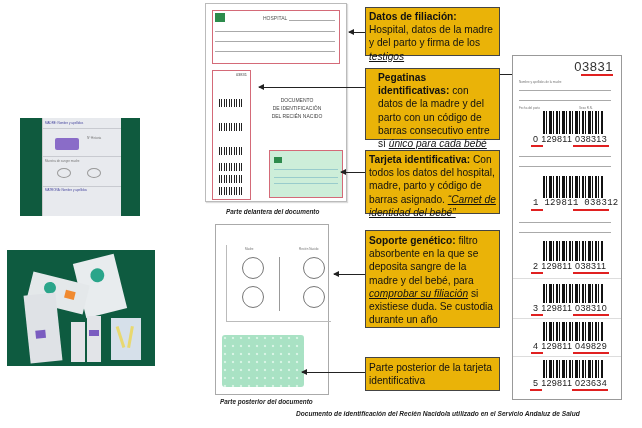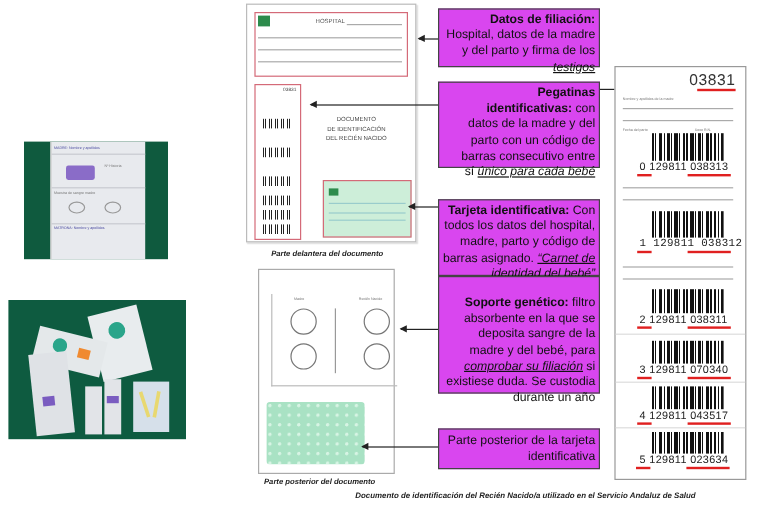--- a/index.html
+++ b/index.html
@@ -23,21 +23,21 @@
   .doc-title{position:absolute;font-size:5px;color:#444;text-align:center;line-height:8px;}
   .minibar{position:absolute;height:8px;background:repeating-linear-gradient(90deg,#222 0 1px,#fff 1px 2px,#222 2px 3px,#fff 3px 5px);}
   .greencard{position:absolute;background:#cdeed9;border:1px solid #d46a78;}
   .logo{position:absolute;background:#2d8b4c;}
   .caption-it{position:absolute;font-size:6.4px;font-style:italic;font-weight:bold;color:#222;white-space:nowrap;}
   
   .doc-back{position:absolute;left:215px;top:224px;width:112px;height:169px;background:#fff;border:1px solid #aaa;}
   .ring{position:absolute;width:20px;height:20px;border:1px solid #777;border-radius:50%;}
   .pattern{position:absolute;background:#a9e2c4;border-radius:3px;background-image:radial-gradient(circle at 3px 3px,#d7f4e4 1.2px,transparent 1.6px);background-size:8px 8px;}
   
-  .callout{position:absolute;border:1px solid #444;background:#d946ef;color:#111;font-size:10.2px;line-height:13.2px;text-align:right;box-sizing:border-box;padding:2px 3px;}
+  .callout{position:absolute;border:1px solid #444;background:#eab308;color:#111;font-size:10.2px;line-height:13.2px;text-align:left;box-sizing:border-box;padding:2px 3px;}
   .callout b{font-weight:bold;}
   .callout i.u{font-style:italic;text-decoration:underline;}
   .arrow{position:absolute;height:1px;background:#222;}
   .arrow:before{content:"";position:absolute;left:-1px;top:-3px;border-right:6px solid #222;border-top:3.5px solid transparent;border-bottom:3.5px solid transparent;}
   .arrow.right:before{left:auto;right:-1px;border-right:none;border-left:6px solid #222;}
   
   .strip{position:absolute;left:512px;top:55px;width:108px;height:343px;background:#fff;border:1px solid #999;}
   .strip-num{position:absolute;right:8px;top:3px;font-size:13px;color:#333;letter-spacing:0.5px;}
   .ul{position:absolute;height:2px;background:#e02020;}
   .bar{position:absolute;height:24px;background:repeating-linear-gradient(90deg,#111 0 2px,#fff 2px 3px,#111 3px 4px,#fff 4px 6px,#111 6px 9px,#fff 9px 10px,#111 10px 11px,#fff 11px 13px);}
@@ -136,26 +136,26 @@
   <b>Datos de filiación:</b><span> Hospital, datos de la madre y del parto y firma de los </span><i class="u">testigos</i>
 </div>
 <div class="arrow" style="left:349px;top:32px;width:16px;"></div>
 
 <div class="callout" style="left:365px;top:68px;width:135px;height:72px;padding-left:12px;">
   <b>Pegatinas identificativas:</b><span> con datos de la madre y del parto con un código de barras consecutivo entre sí </span><i class="u">único para cada bebé</i>
 </div>
 <div class="arrow" style="left:259px;top:87px;width:106px;"></div>
 <div class="arrow right" style="left:500px;top:74px;width:24px;"></div>
 
-<div class="callout" style="left:365px;top:150px;width:135px;height:64px;margin-top:16px;">
+<div class="callout" style="left:365px;top:150px;width:135px;height:64px;">
   <b>Tarjeta identificativa:</b><span> Con todos los datos del hospital, madre, parto y código de barras asignado. </span><i class="u">“Carnet de identidad del bebé”</i>
 </div>
 <div class="arrow" style="left:341px;top:172px;width:24px;"></div>
 
-<div class="callout" style="left:365px;top:230px;width:135px;height:98px;padding-top:15px;">
+<div class="callout" style="left:365px;top:230px;width:135px;height:98px;padding-top:3px;">
   <b>Soporte genético:</b><span> filtro absorbente en la que se deposita sangre de la madre y del bebé, para </span><i class="u">comprobar su filiación</i><span> si existiese duda. Se custodia durante un año</span>
 </div>
 <div class="arrow" style="left:334px;top:274px;width:31px;"></div>
 
 <div class="callout" style="left:365px;top:357px;width:135px;height:34px;padding-top:3px;">
   <span>Parte posterior de la tarjeta identificativa</span>
 </div>
 <div class="arrow" style="left:302px;top:372px;width:63px;"></div>
 
 <div class="strip">
@@ -181,27 +181,27 @@
   <div class="rule" style="left:6px;top:166px;width:92px;"></div>
   <div class="rule" style="left:6px;top:176px;width:92px;"></div>
 
   <div class="bar" style="left:30px;top:185px;width:60px;"></div>
   <div class="code" style="left:20px;top:205px;"><span>2</span> <span>129811</span> <span>038311</span></div>
   <div class="ul" style="left:18px;top:216px;width:12px;"></div>
   <div class="ul" style="left:60px;top:216px;width:36px;"></div>
   <div class="sep" style="top:222px;"></div>
 
   <div class="bar" style="left:30px;top:228px;width:60px;"></div>
-  <div class="code" style="left:20px;top:247px;"><span>3</span> <span>129811</span> <span>070340</span></div>
+  <div class="code" style="left:20px;top:247px;"><span>3</span> <span>129811</span> <span>038310</span></div>
   <div class="ul" style="left:18px;top:258px;width:12px;"></div>
   <div class="ul" style="left:60px;top:258px;width:36px;"></div>
   <div class="sep" style="top:262px;"></div>
 
   <div class="bar" style="left:30px;top:266px;width:60px;"></div>
-  <div class="code" style="left:20px;top:285px;"><span>4</span> <span>129811</span> <span>043517</span></div>
+  <div class="code" style="left:20px;top:285px;"><span>4</span> <span>129811</span> <span>049829</span></div>
   <div class="ul" style="left:18px;top:296px;width:12px;"></div>
   <div class="ul" style="left:60px;top:296px;width:36px;"></div>
   <div class="sep" style="top:300px;"></div>
 
   <div class="bar" style="left:30px;top:304px;width:60px;"></div>
   <div class="code" style="left:20px;top:322px;"><span>5</span> <span>129811</span> <span>023634</span></div>
 </div>
 <div class="ul" style="left:530px;top:389px;width:12px;"></div>
 <div class="ul" style="left:572px;top:389px;width:36px;"></div>
 

